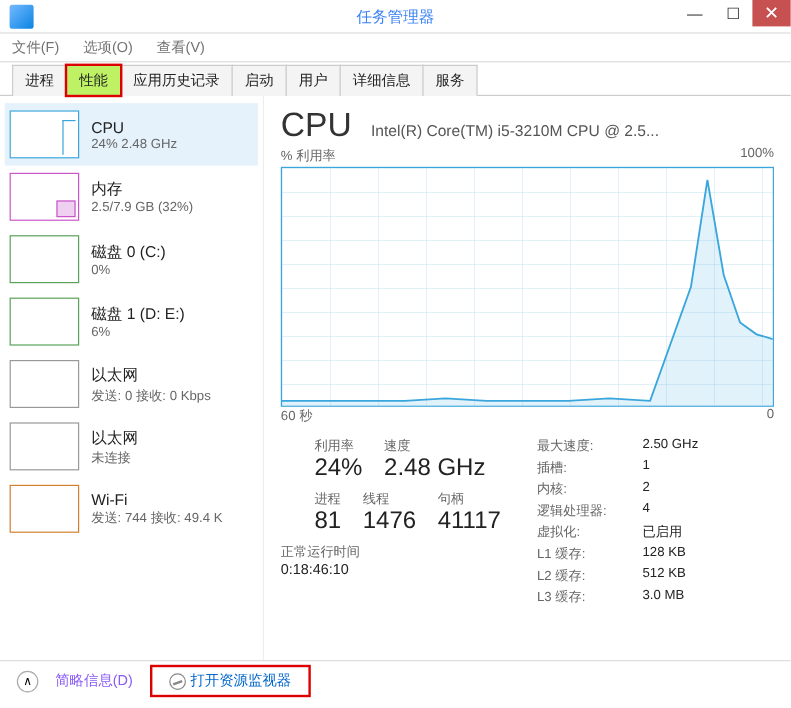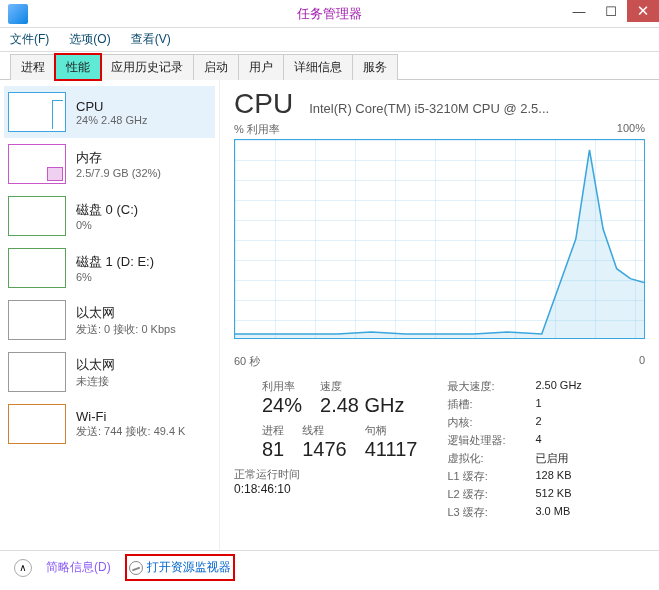--- a/index.html
+++ b/index.html
@@ -1,30 +1,30 @@
 <!DOCTYPE html>
 <html><head>
 <meta charset="utf-8">
 <style>
 * { margin: 0; padding: 0; box-sizing: border-box; font-family: "Microsoft YaHei", "Segoe UI", sans-serif; }
 body { background: #fff; width: 659px; height: 590px; overflow: hidden; font-size: 12px; }
 
 .titlebar { height: 28px; background: #fff; border-bottom: 1px solid #ddd; display: flex; align-items: center; position: relative; }
 .titlebar .icon { width: 20px; height: 20px; margin-left: 8px; background: linear-gradient(135deg,#74b9ff,#0984e3); border-radius: 2px; }
-.titlebar .title { position: absolute; left: 50%; transform: translateX(-50%); font-size: 13px; color: #a21caf; }
+.titlebar .title { position: absolute; left: 50%; transform: translateX(-50%); font-size: 13px; color: #3b82f6; }
 .winbtns { position: absolute; right: 0; top: 0; display: flex; }
 .winbtn { width: 32px; height: 22px; display: flex; align-items: center; justify-content: center; font-size: 13px; color: #333; cursor: pointer; }
 .winbtn.close { background: #c75050; color: #fff; font-size: 15px; }
 
 .menubar { height: 24px; display: flex; align-items: center; padding: 0 4px; border-bottom: 1px solid #ddd; gap: 8px; }
-.menuitem { padding: 2px 6px; font-size: 12px; color: #0c4a6e; cursor: pointer; }
+.menuitem { padding: 2px 6px; font-size: 12px; color: #737373; cursor: pointer; }
 
 .tabbar { height: 28px; display: flex; align-items: flex-end; padding: 0 10px; border-bottom: 1px solid #ccc; gap: 0; }
 .tab { padding: 4px 10px; font-size: 12px; color: #222; border: 1px solid transparent; border-bottom: none; cursor: pointer; position: relative; top: 1px; background: #f4f4f4; border-color: #ccc; margin-right: -1px; }
-.tab.active { background: #5eead4; border-color: #ccc; z-index: 2; }
+.tab.active { background: #bef264; border-color: #ccc; z-index: 2; }
 .tab.highlight { outline: 2px solid #d00; outline-offset: -1px; }
 
 .content { display: flex; height: 470px; }
 
 .sidebar { width: 220px; border-right: 1px solid #eee; overflow-y: auto; padding: 6px 4px; }
 .sideitem { display: flex; gap: 10px; padding: 6px 4px; cursor: pointer; }
 .sideitem.selected { background: #e5f1fb; }
 .thumb { width: 58px; height: 40px; border: 1px solid #bbb; position: relative; background: #fff; flex-shrink: 0; }
 .thumb.cpu { border-color: #3aa6dd; }
 .thumb.cpu::after { content: ""; position: absolute; right: 2px; bottom: 2px; width: 10px; height: 28px; border-left: 1px solid #3aa6dd; border-top: 1px solid #3aa6dd; }
@@ -41,38 +41,38 @@
 .dhead { display: flex; align-items: baseline; gap: 16px; }
 .dhead h1 { font-size: 28px; font-weight: normal; color: #333; }
 .dhead .sub { font-size: 13px; color: #555; white-space: nowrap; overflow: hidden; text-overflow: ellipsis; flex: 1; }
 .chartlabels { display: flex; justify-content: space-between; font-size: 11px; color: #666; margin-top: 2px; }
 .chart { width: 100%; height: 200px; border: 1px solid #3aa6dd; background: #fff; position: relative; margin-top: 2px; }
 .chart .grid { position: absolute; inset: 0; background-image:
   linear-gradient(to right, rgba(58,166,221,.15) 1px, transparent 1px),
   linear-gradient(to bottom, rgba(58,166,221,.15) 1px, transparent 1px);
   background-size: 40px 20px; }
 .chart svg { position: absolute; inset: 0; width: 100%; height: 100%; }
-.xlabels { display: flex; justify-content: space-between; font-size: 11px; color: #666; margin-top: 15px; }
+.xlabels { display: flex; justify-content: space-between; font-size: 11px; color: #666; margin-top: 0; }
 
 .stats { display: flex; gap: 30px; margin-top: 10px; }
 .statcol { display: flex; flex-direction: column; gap: 6px; }
 .statgroup { display: flex; gap: 18px; margin-left: 28px; }
 .statitem { display: flex; flex-direction: column; }
 .statlabel { font-size: 11px; color: #666; }
 .statval { font-size: 20px; color: #222; }
 .kvrows { display: flex; flex-direction: column; gap: 3px; font-size: 11px; }
 .kvrow { display: flex; gap: 28px; }
 .kvrow .k { color: #666; width: 60px; }
 .kvrow .v { color: #222; }
 
 .footer { height: 34px; border-top: 1px solid #ddd; display: flex; align-items: center; padding: 0 14px; gap: 14px; }
 .footer .chev { width: 18px; height: 18px; border: 1px solid #aaa; border-radius: 50%; display: flex; align-items: center; justify-content: center; font-size: 10px; cursor: pointer; }
 .footer .link { color: #0066cc; cursor: pointer; font-size: 12px; }
 .footer .lbl { font-size: 12px; color: #8b5cf6; }
-.footer .resmon { border: 2px solid #d00; padding: 3px 2px; display: flex; align-items: center; gap: 4px; }
+.footer .resmon { border: 2px solid #d00; padding: 3px 14px; display: flex; align-items: center; gap: 4px; }
 .resicon { width: 14px; height: 14px; border: 1.5px solid #888; border-radius: 50%; position: relative; display: inline-block; }
 .resicon::after { content: ""; position: absolute; left: 2px; top: 6px; width: 8px; height: 1.5px; background: #888; transform: rotate(-20deg); }
 </style>
 </head>
 <body>
 
 <div class="titlebar">
   <div class="icon"></div>
   <div class="title">任务管理器</div>
   <div class="winbtns">

